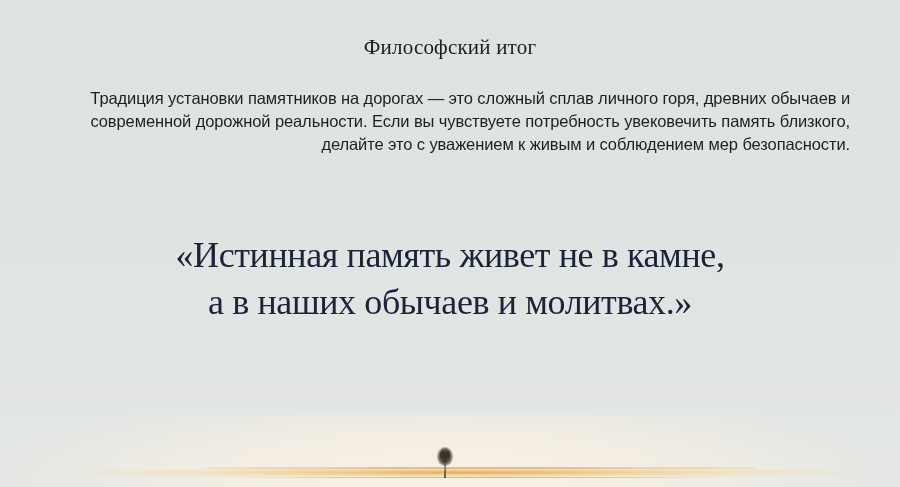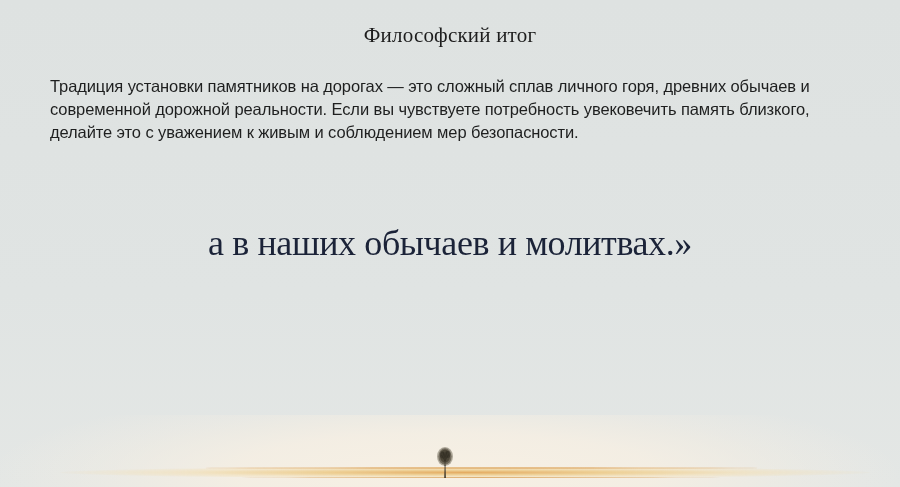--- a/index.html
+++ b/index.html
@@ -13,32 +13,32 @@
     font-family: "Liberation Sans", sans-serif;
   }
   .slide {
     position: relative;
     width: 900px;
     height: 487px;
     background: linear-gradient(180deg, #dee2e1 0%, #e0e4e3 60%, #e4e7e5 100%);
   }
   .slide-title {
     margin: 0;
-    padding-top: 23px;
+    padding-top: 35px;
     text-align: center;
     font-family: "Liberation Serif", "DejaVu Serif", serif;
     font-size: 21px;
     font-weight: 400;
     color: #1d1d1d;
     letter-spacing: 0.2px;
   }
   .intro-paragraph {
     width: 800px;
     margin: 27px auto 0 auto;
-    text-align: left;
+    text-align: right;
     font-size: 16.5px;
     line-height: 23px;
     letter-spacing: -0.1px;
     color: #1e1f1f;
   }
   .quote-block {
     margin-top: 76px;
     text-align: center;
     font-family: "Liberation Serif", "DejaVu Serif", serif;
     font-size: 36px;
@@ -114,20 +114,21 @@
 </head>
 <body>
 
 <div class="slide">
 
   <h1 class="slide-title">Философский итог</h1>
 
   <p class="intro-paragraph">Традиция установки памятников на дорогах — это сложный сплав личного горя, древних обычаев и современной дорожной реальности. Если вы чувствуете потребность увековечить память близкого, делайте это с уважением к живым и соблюдением мер безопасности.</p>
 
   <div class="quote-block">
+    <div>«Истинная память живет не в камне,</div>
     <div>а в наших обычаев и молитвах.»</div>
   </div>
 
   <div class="footer-landscape">
     <div class="horizon-haze"></div>
     <div class="horizon-band"></div>
     <svg class="lone-tree" viewBox="0 0 18 32" xmlns="http://www.w3.org/2000/svg">
 
       <ellipse cx="9" cy="10.5" rx="8" ry="9.5" fill="#5b5443" opacity="0.45"></ellipse>
       <ellipse cx="9" cy="10.5" rx="6.6" ry="8.2" fill="#4a4334" opacity="0.6"></ellipse>

